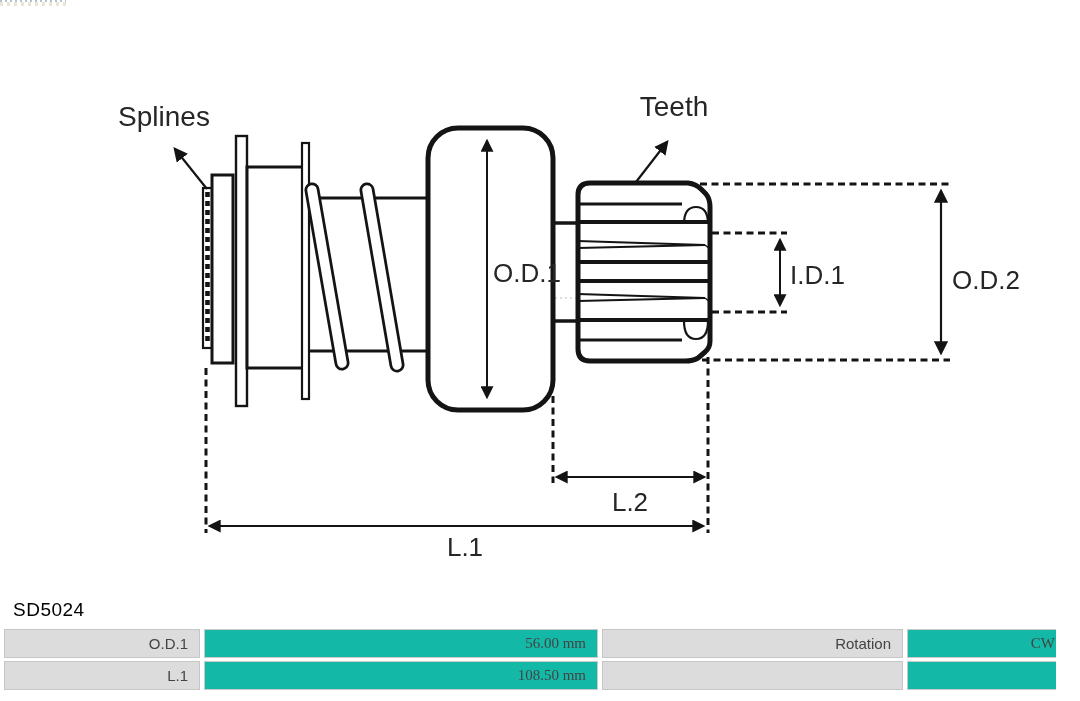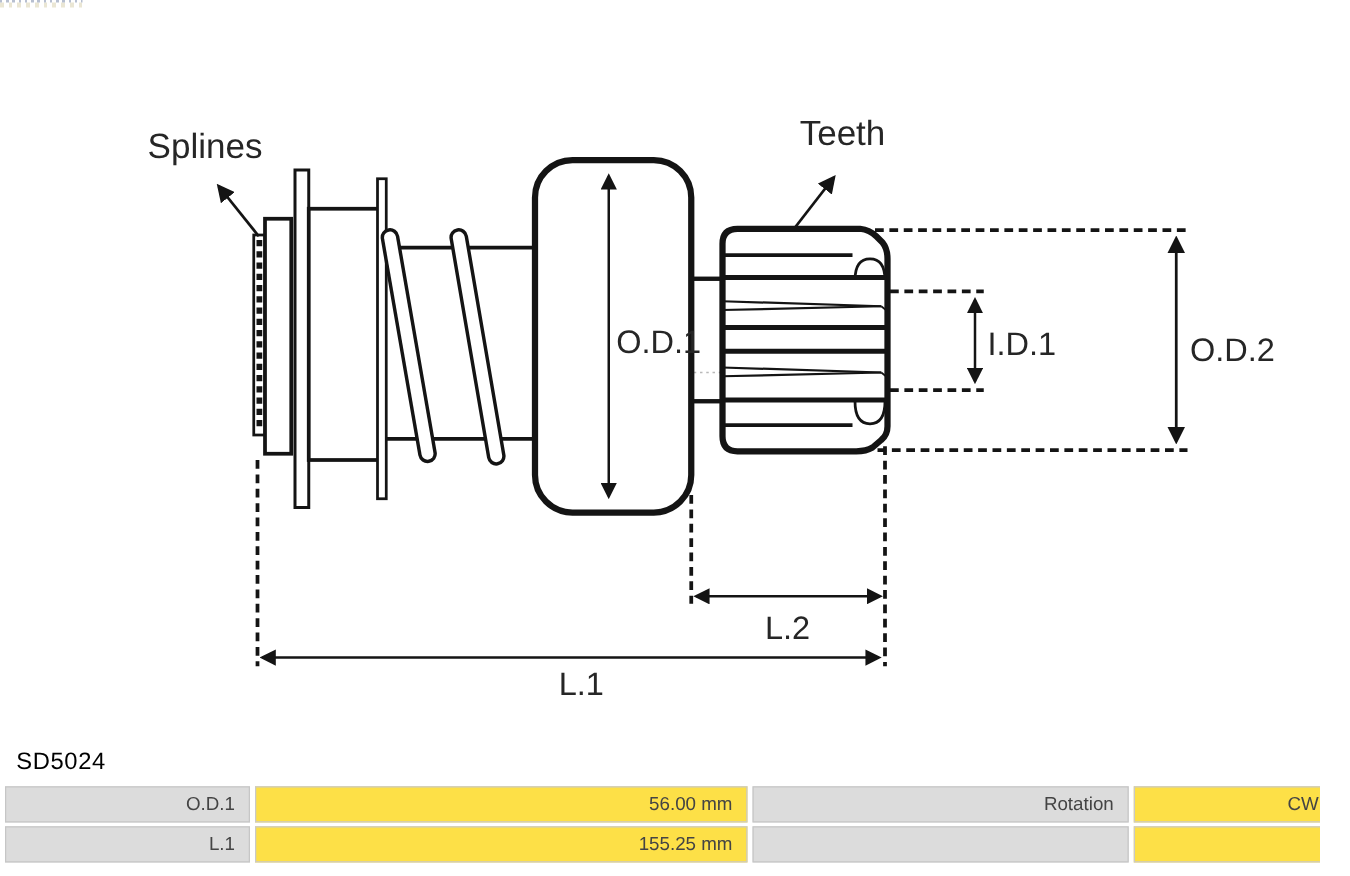--- a/index.html
+++ b/index.html
@@ -31,21 +31,21 @@
     position:absolute;left:0;top:626px;width:1071px;
     border-collapse:separate;border-spacing:4px 3px;
     table-layout:fixed;
   }
   table.spec td{
     height:23px;font-size:15px;color:#444444;
     text-align:right;padding:2px 11px 2px 4px;
     overflow:hidden;white-space:nowrap;
   }
   td.lbl{background:#dcdcdc;border:1px solid #c6c6c6;}
-  td.val{background:#fde047;border:1px solid #c9c9c9;}
+  td.val{background:#14b8a6;border:1px solid #c9c9c9;font-family:Liberation Serif, serif;}
 </style>
 </head>
 <body>
 
 <div class="screen">
 
   <div class="logo-strip"></div>
 
   <svg class="drawing" width="1080" height="596" viewBox="0 0 1080 596">
     <defs>
@@ -160,20 +160,20 @@
     </colgroup>
     <tbody>
         <tr>
       <td class="lbl">O.D.1</td>
       <td class="val">56.00 mm</td>
       <td class="lbl">Rotation</td>
       <td class="val">CW</td>
     </tr>
     <tr>
       <td class="lbl">L.1</td>
-      <td class="val">155.25 mm</td>
+      <td class="val">108.50 mm</td>
       <td class="lbl"></td>
       <td class="val"></td>
     </tr>
   </tbody>
     </table>
 
 </div>
 
 </body></html>

